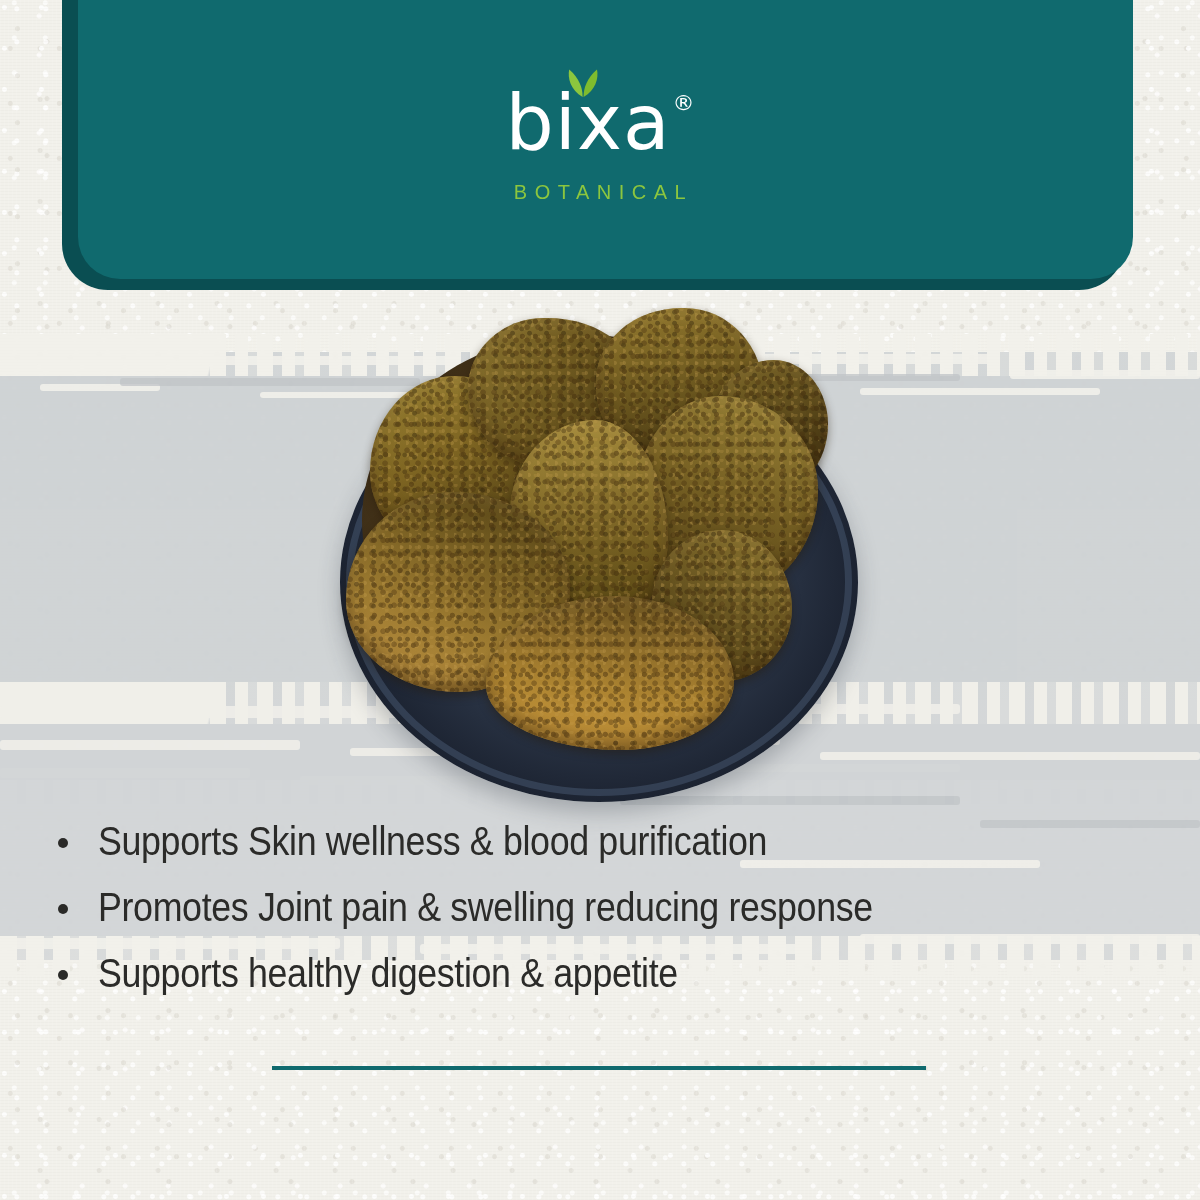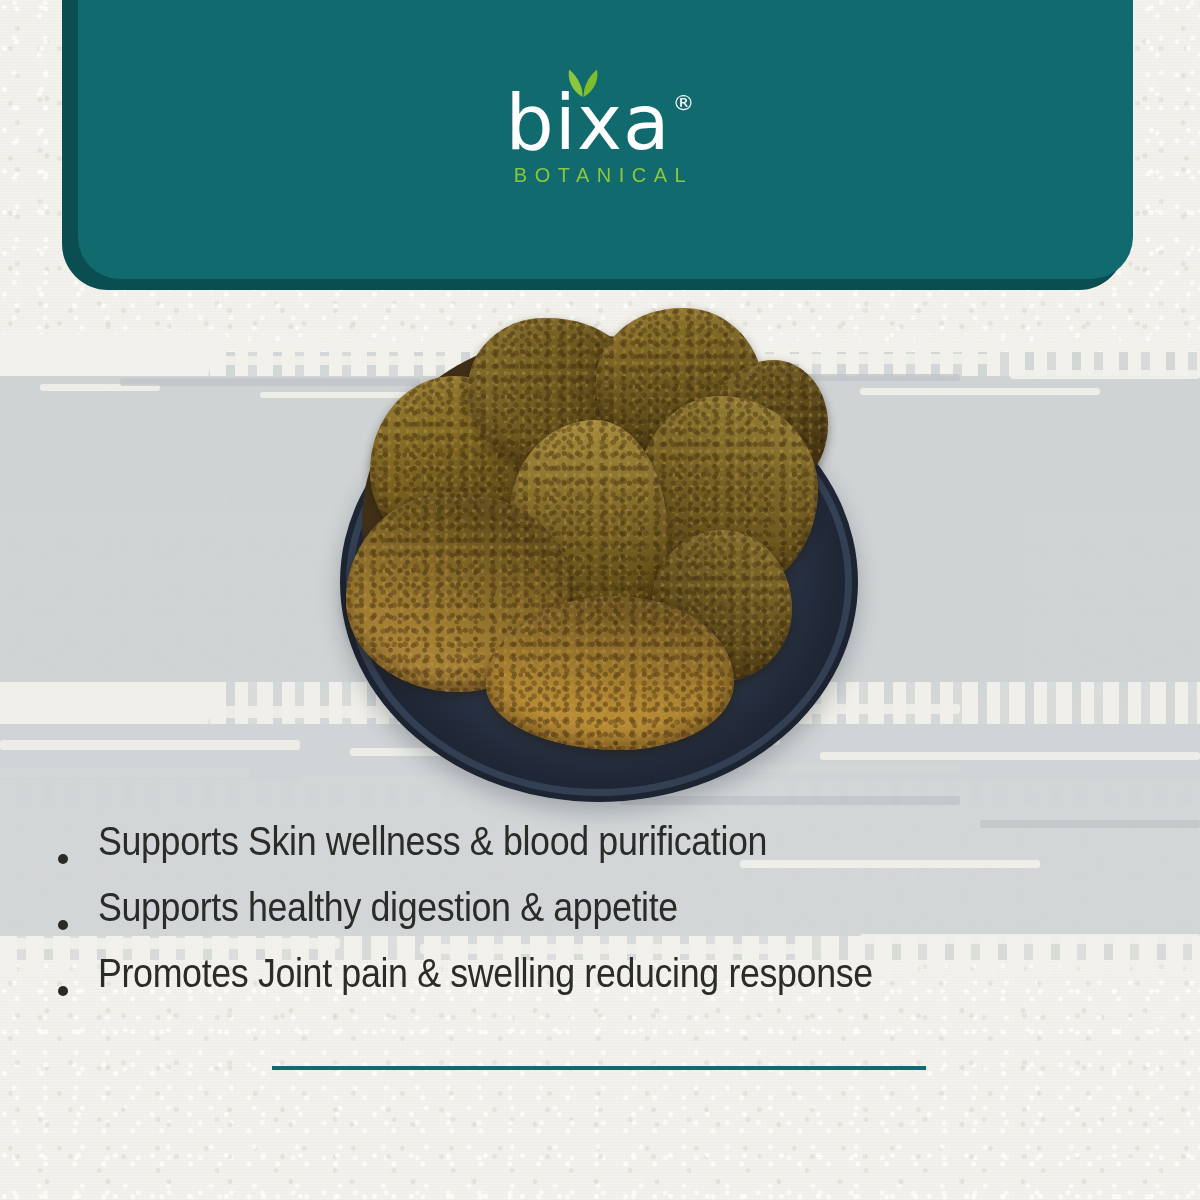--- a/index.html
+++ b/index.html
@@ -127,21 +127,21 @@
   
   .logo-wrap {
     position: absolute;
     left: 0;
     top: 84px;
     width: 100%;
     height: 120px;
     display: flex;
     flex-direction: column;
     align-items: center;
-    justify-content: flex-start;
+    justify-content: space-between;
   }
   .logo-word {
     position: relative;
     display: flex;
     align-items: baseline;
     height: 78px;
   }
   .logo-text {
     font-family: "DejaVu Sans", sans-serif;
     font-size: 76px;
@@ -268,21 +268,21 @@
 
   
   .bullets {
     position: absolute;
     left: 58px;
     top: 818px;
     width: 960px;
   }
   .bullet-row {
     display: flex;
-    align-items: flex-end;
+    align-items: flex-start;
     margin-bottom: 20px;
     height: 46px;
   }
   .bullet-dot {
     width: 10px;
     height: 10px;
     border-radius: 50%;
     background: #2A2A28;
     margin-top: 20px;
     margin-right: 30px;
@@ -387,23 +387,23 @@
     <div class="chunk c7"></div>
   </div>
 
   <div class="bullets">
     <div class="bullet-row">
       <div class="bullet-dot"></div>
       <div class="bullet-text">Supports Skin wellness &amp; blood purification</div>
     </div>
     <div class="bullet-row">
       <div class="bullet-dot"></div>
-      <div class="bullet-text">Supports healthy digestion &amp; appetite</div>
+      <div class="bullet-text">Promotes Joint pain &amp; swelling reducing response</div>
     </div>
     <div class="bullet-row">
       <div class="bullet-dot"></div>
-      <div class="bullet-text">Promotes Joint pain &amp; swelling reducing response</div>
+      <div class="bullet-text">Supports healthy digestion &amp; appetite</div>
     </div>
   </div>
 
   <div class="accent-rule"></div>
 
 </div>
 
 </body></html>

